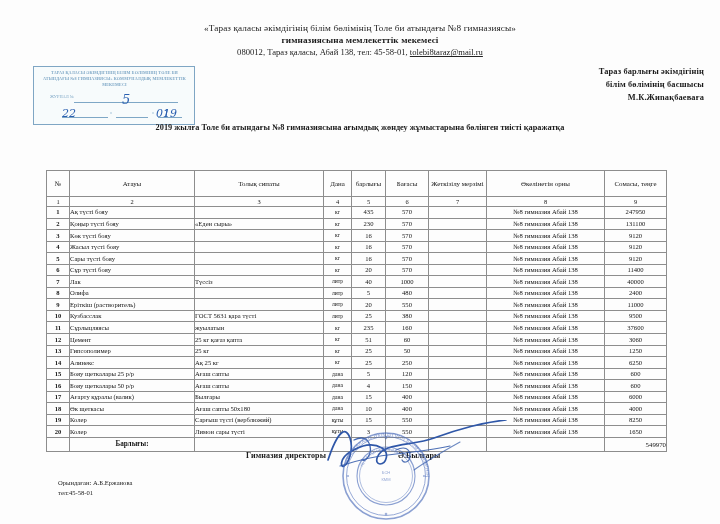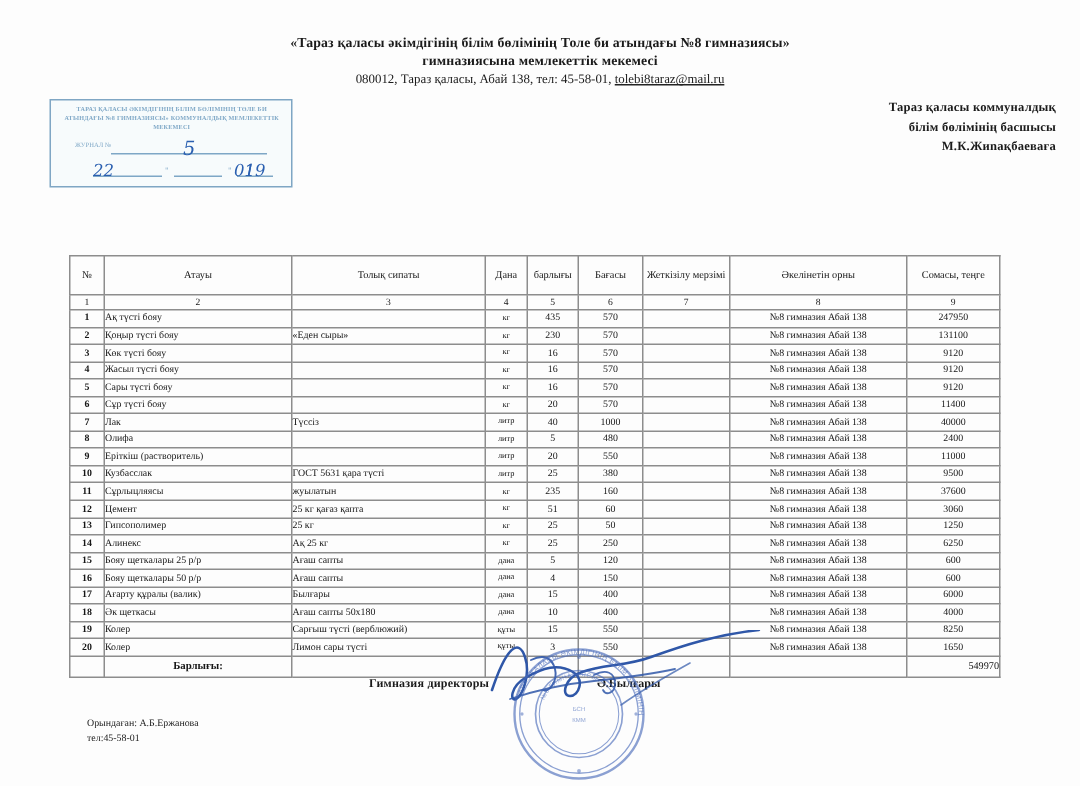--- a/index.html
+++ b/index.html
@@ -28,21 +28,21 @@
   .org-header {
     position: absolute;
     left: 110px;
     top: 22px;
     width: 500px;
     text-align: center;
     line-height: 1.32;
   }
   .org-line1 {
     font-size: 9.2px;
-    font-weight: bold;
+    font-weight: normal;
     letter-spacing: 0.1px;
   }
   .org-line2 {
     font-size: 9.2px;
     font-weight: bold;
     letter-spacing: 0.1px;
   }
   .org-line3 {
     font-size: 8.6px;
     font-weight: normal;
@@ -269,26 +269,27 @@
     <div class="stamp-rule-4"></div>
     <div class="hw hw-no">5</div>
     <div class="hw hw-day">22</div>
     <div class="hw hw-mon">01</div>
     <div class="hw hw-yr">19</div>
     <div class="hw hw-dot1">"</div>
     <div class="hw hw-dot2">"</div>
   </div>
 
   <div class="addressee">
-    <div>Тараз  қаласы  коммуналдық</div>
+    <div>Тараз  барлығы  әкімдігінің</div>
     <div>білім  бөлімінің  басшысы</div>
     <div>М.К.Жиnақбаеваға</div>
   </div>
 
   <div class="subject">
+    <div>2019 жылға  Толе би атындағы №8 гимназиясына ағымдық  жөндеу  жұмыстарына бөлінген тиісті қаражатқа</div>
   </div>
 
   <table class="main">
     <thead>
       <tr>
         <th class="c-num">№</th>
         <th class="c-name">Атауы</th>
         <th class="c-spec">Толық сипаты</th>
         <th class="c-unit">Дана</th>
         <th class="c-qty">барлығы</th>

